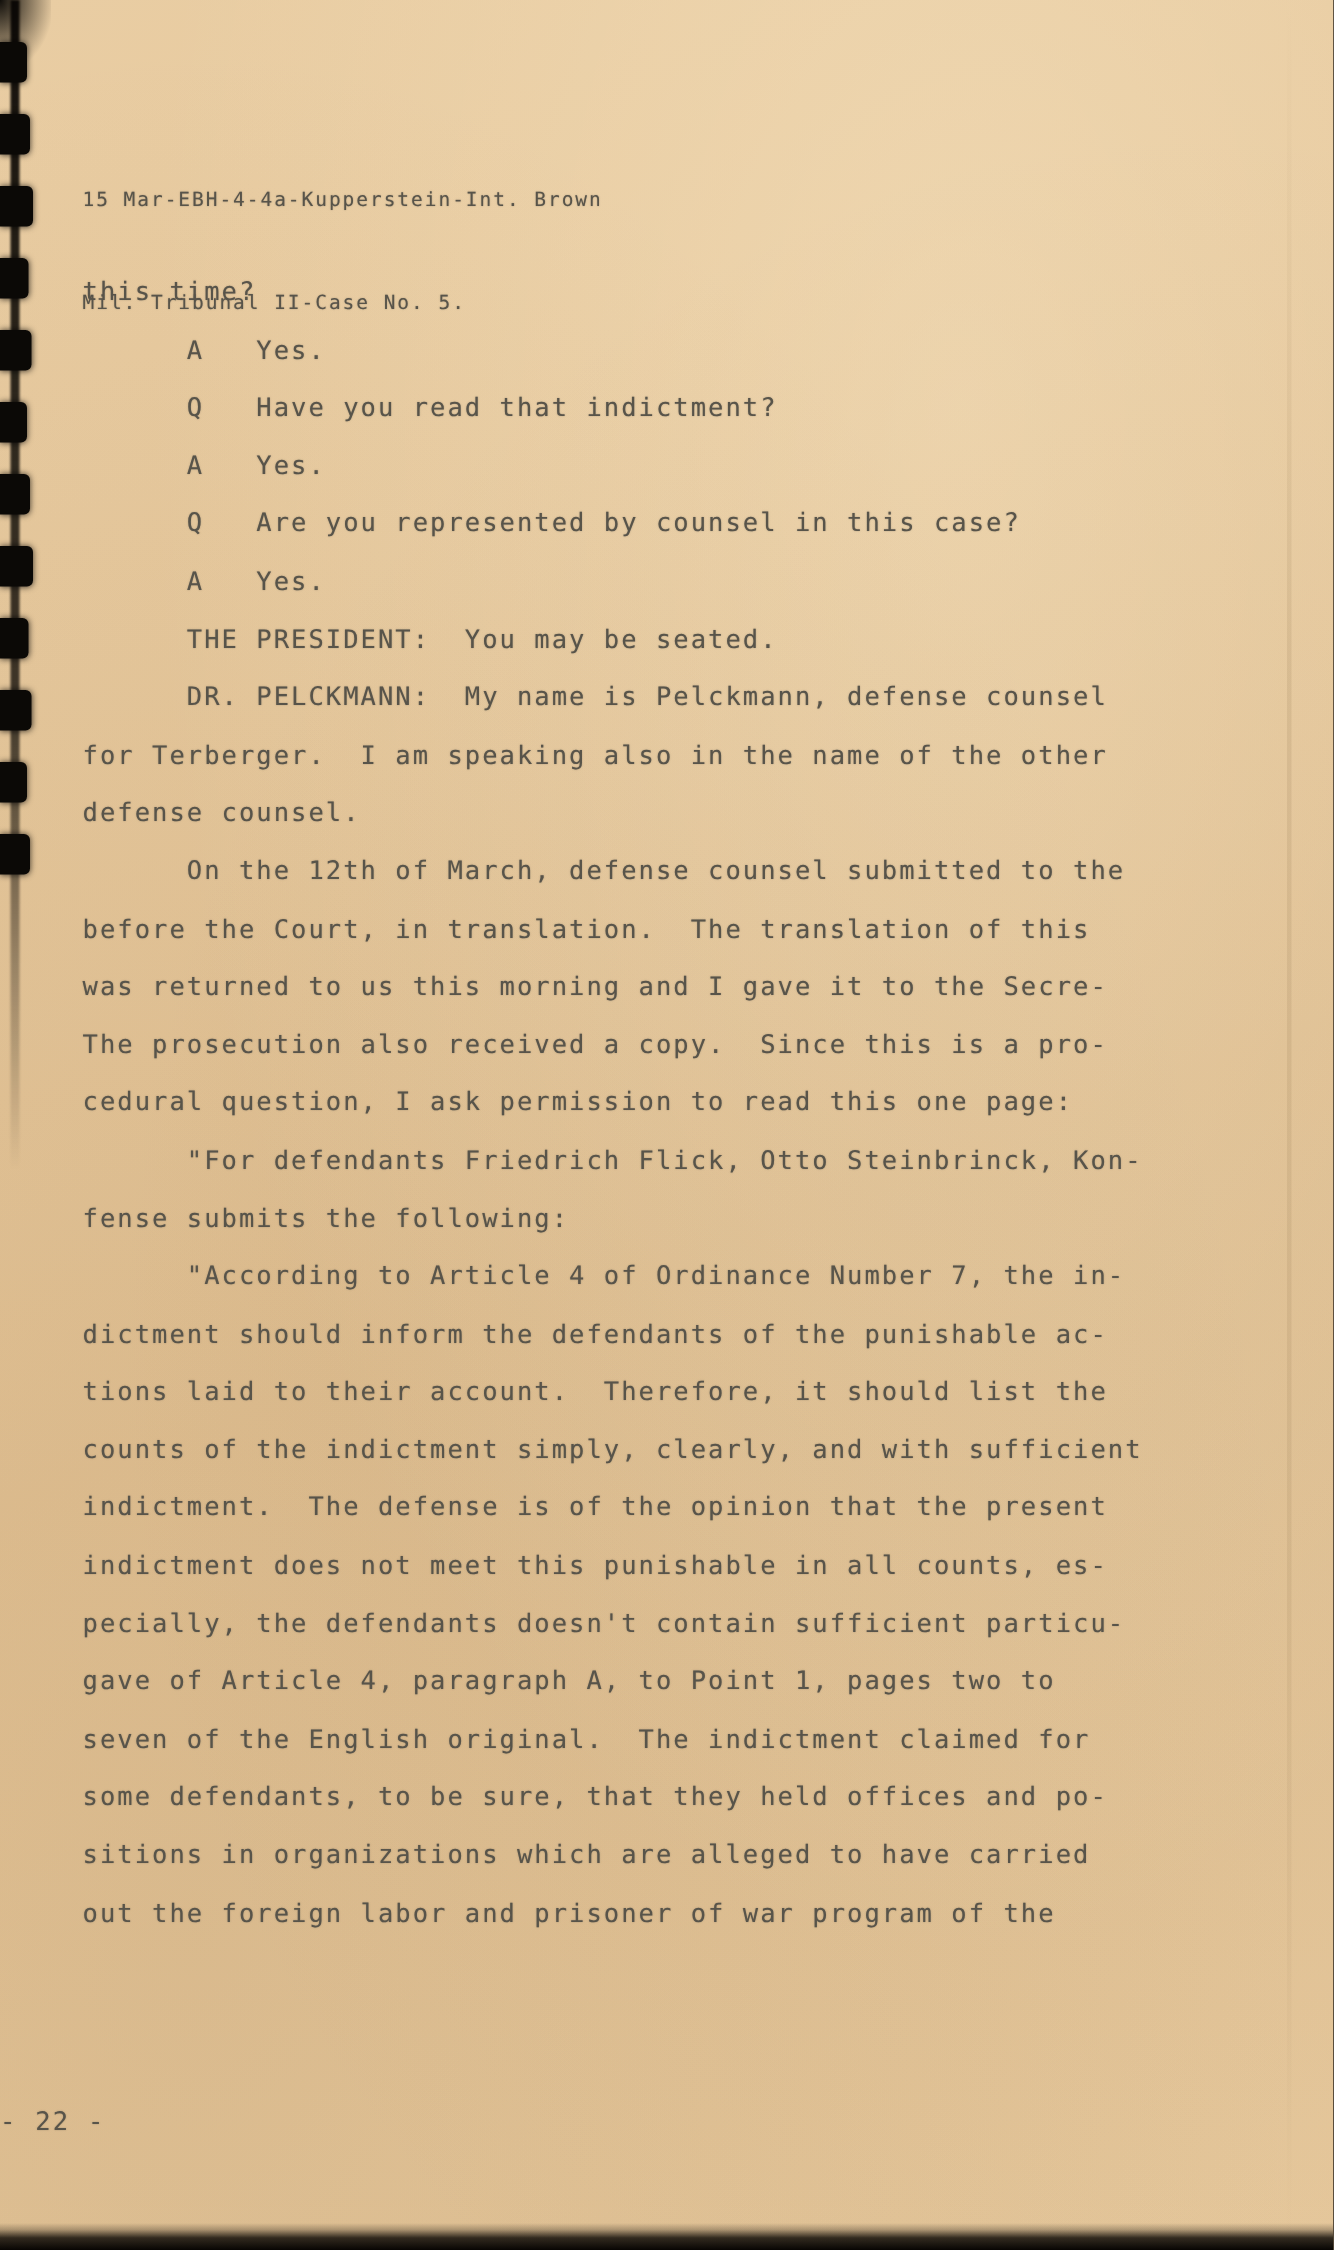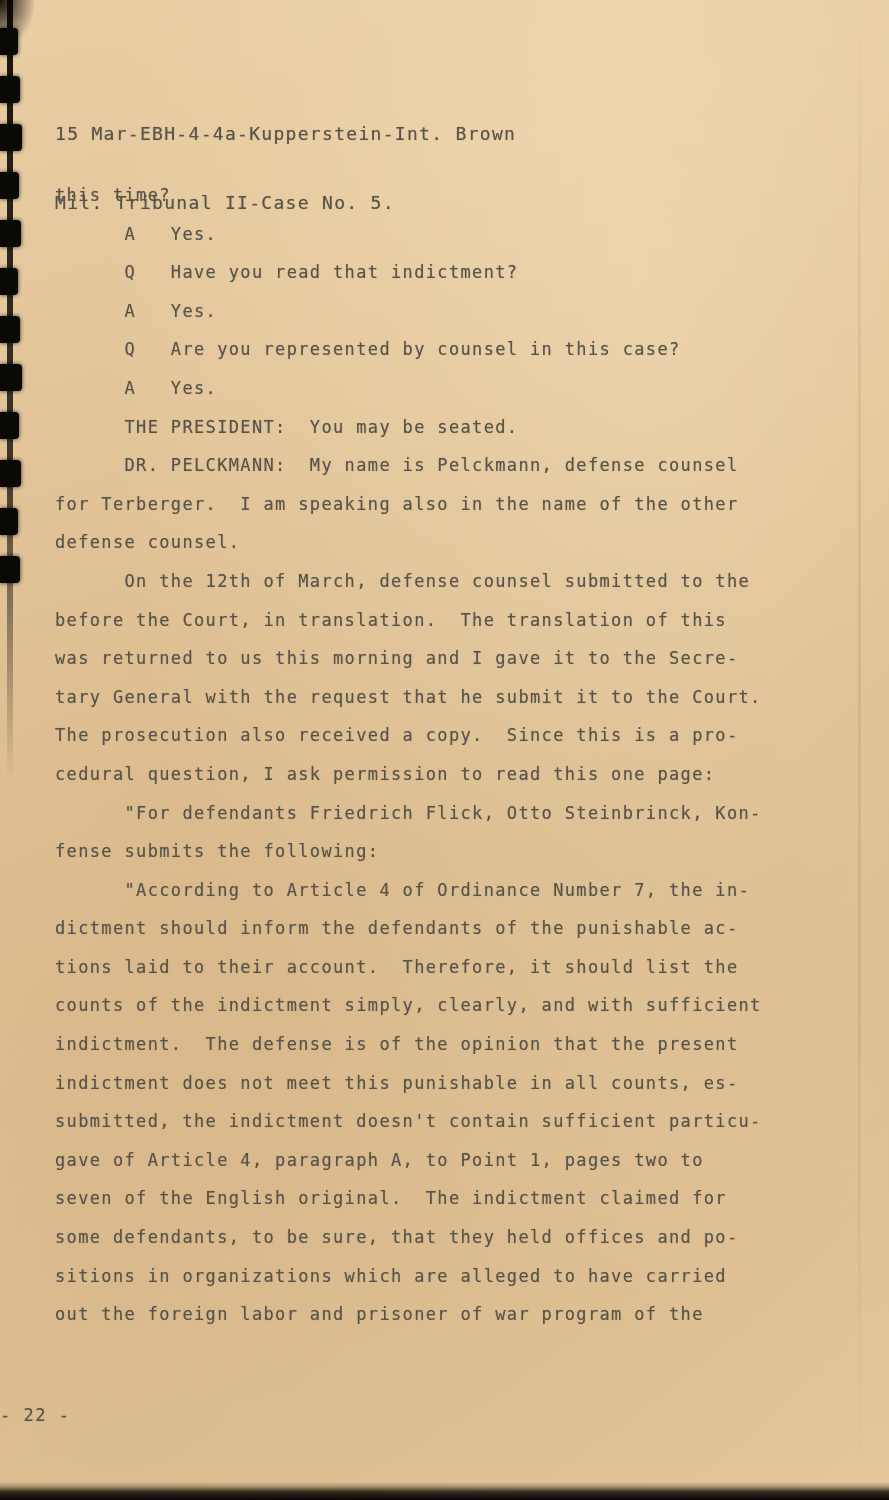--- a/index.html
+++ b/index.html
@@ -55,21 +55,21 @@
     position: absolute;
     right: 28px; top: 0;
     width: 3px; height: 100%;
     background: linear-gradient(to bottom, rgba(110,84,48,0.0), rgba(110,84,48,0.12) 30%, rgba(110,84,48,0.10) 70%, rgba(110,84,48,0.0));
   }
   
   .header-block {
     position: absolute;
     left: 55px;
     top: 76px;
-    font-size: 18px;
+    font-size: 13px;
     letter-spacing: 1.3px;
     line-height: 23px;
     white-space: pre;
     text-shadow: 0 0 1px rgba(88,84,74,0.55);
   }
   .body-block {
     position: absolute;
     left: 55px;
     top: 176px;
     width: 790px;
@@ -127,32 +127,31 @@
       <div class="tline">      A   Yes.</div>
       <div class="tline">      Q   Are you represented by counsel in this case?</div>
       <div class="tline">      A   Yes.</div>
       <div class="tline">      THE PRESIDENT:  You may be seated.</div>
       <div class="tline">      DR. PELCKMANN:  My name is Pelckmann, defense counsel</div>
       <div class="tline">for Terberger.  I am speaking also in the name of the other</div>
       <div class="tline">defense counsel.</div>
       <div class="tline">      On the 12th of March, defense counsel submitted to the</div>
       <div class="tline">before the Court, in translation.  The translation of this</div>
       <div class="tline">was returned to us this morning and I gave it to the Secre-</div>
-      <div class="tline">tary General with the request that he submit it to the Court.</div>
       <div class="tline">The prosecution also received a copy.  Since this is a pro-</div>
       <div class="tline">cedural question, I ask permission to read this one page:</div>
       <div class="tline">      "For defendants Friedrich Flick, Otto Steinbrinck, Kon-</div>
       <div class="tline">fense submits the following:</div>
       <div class="tline">      "According to Article 4 of Ordinance Number 7, the in-</div>
       <div class="tline">dictment should inform the defendants of the punishable ac-</div>
       <div class="tline">tions laid to their account.  Therefore, it should list the</div>
       <div class="tline">counts of the indictment simply, clearly, and with sufficient</div>
       <div class="tline">indictment.  The defense is of the opinion that the present</div>
       <div class="tline">indictment does not meet this punishable in all counts, es-</div>
-      <div class="tline">submitted, the indictment doesn't contain sufficient particu-</div>
+      <div class="tline">pecially, the defendants doesn't contain sufficient particu-</div>
       <div class="tline">gave of Article 4, paragraph A, to Point 1, pages two to</div>
       <div class="tline">seven of the English original.  The indictment claimed for</div>
       <div class="tline">some defendants, to be sure, that they held offices and po-</div>
       <div class="tline">sitions in organizations which are alleged to have carried</div>
       <div class="tline">out the foreign labor and prisoner of war program of the</div>
     </div>
 
   <div class="page-number">- 22 -</div>
 
   <div class="right-crease"></div>

